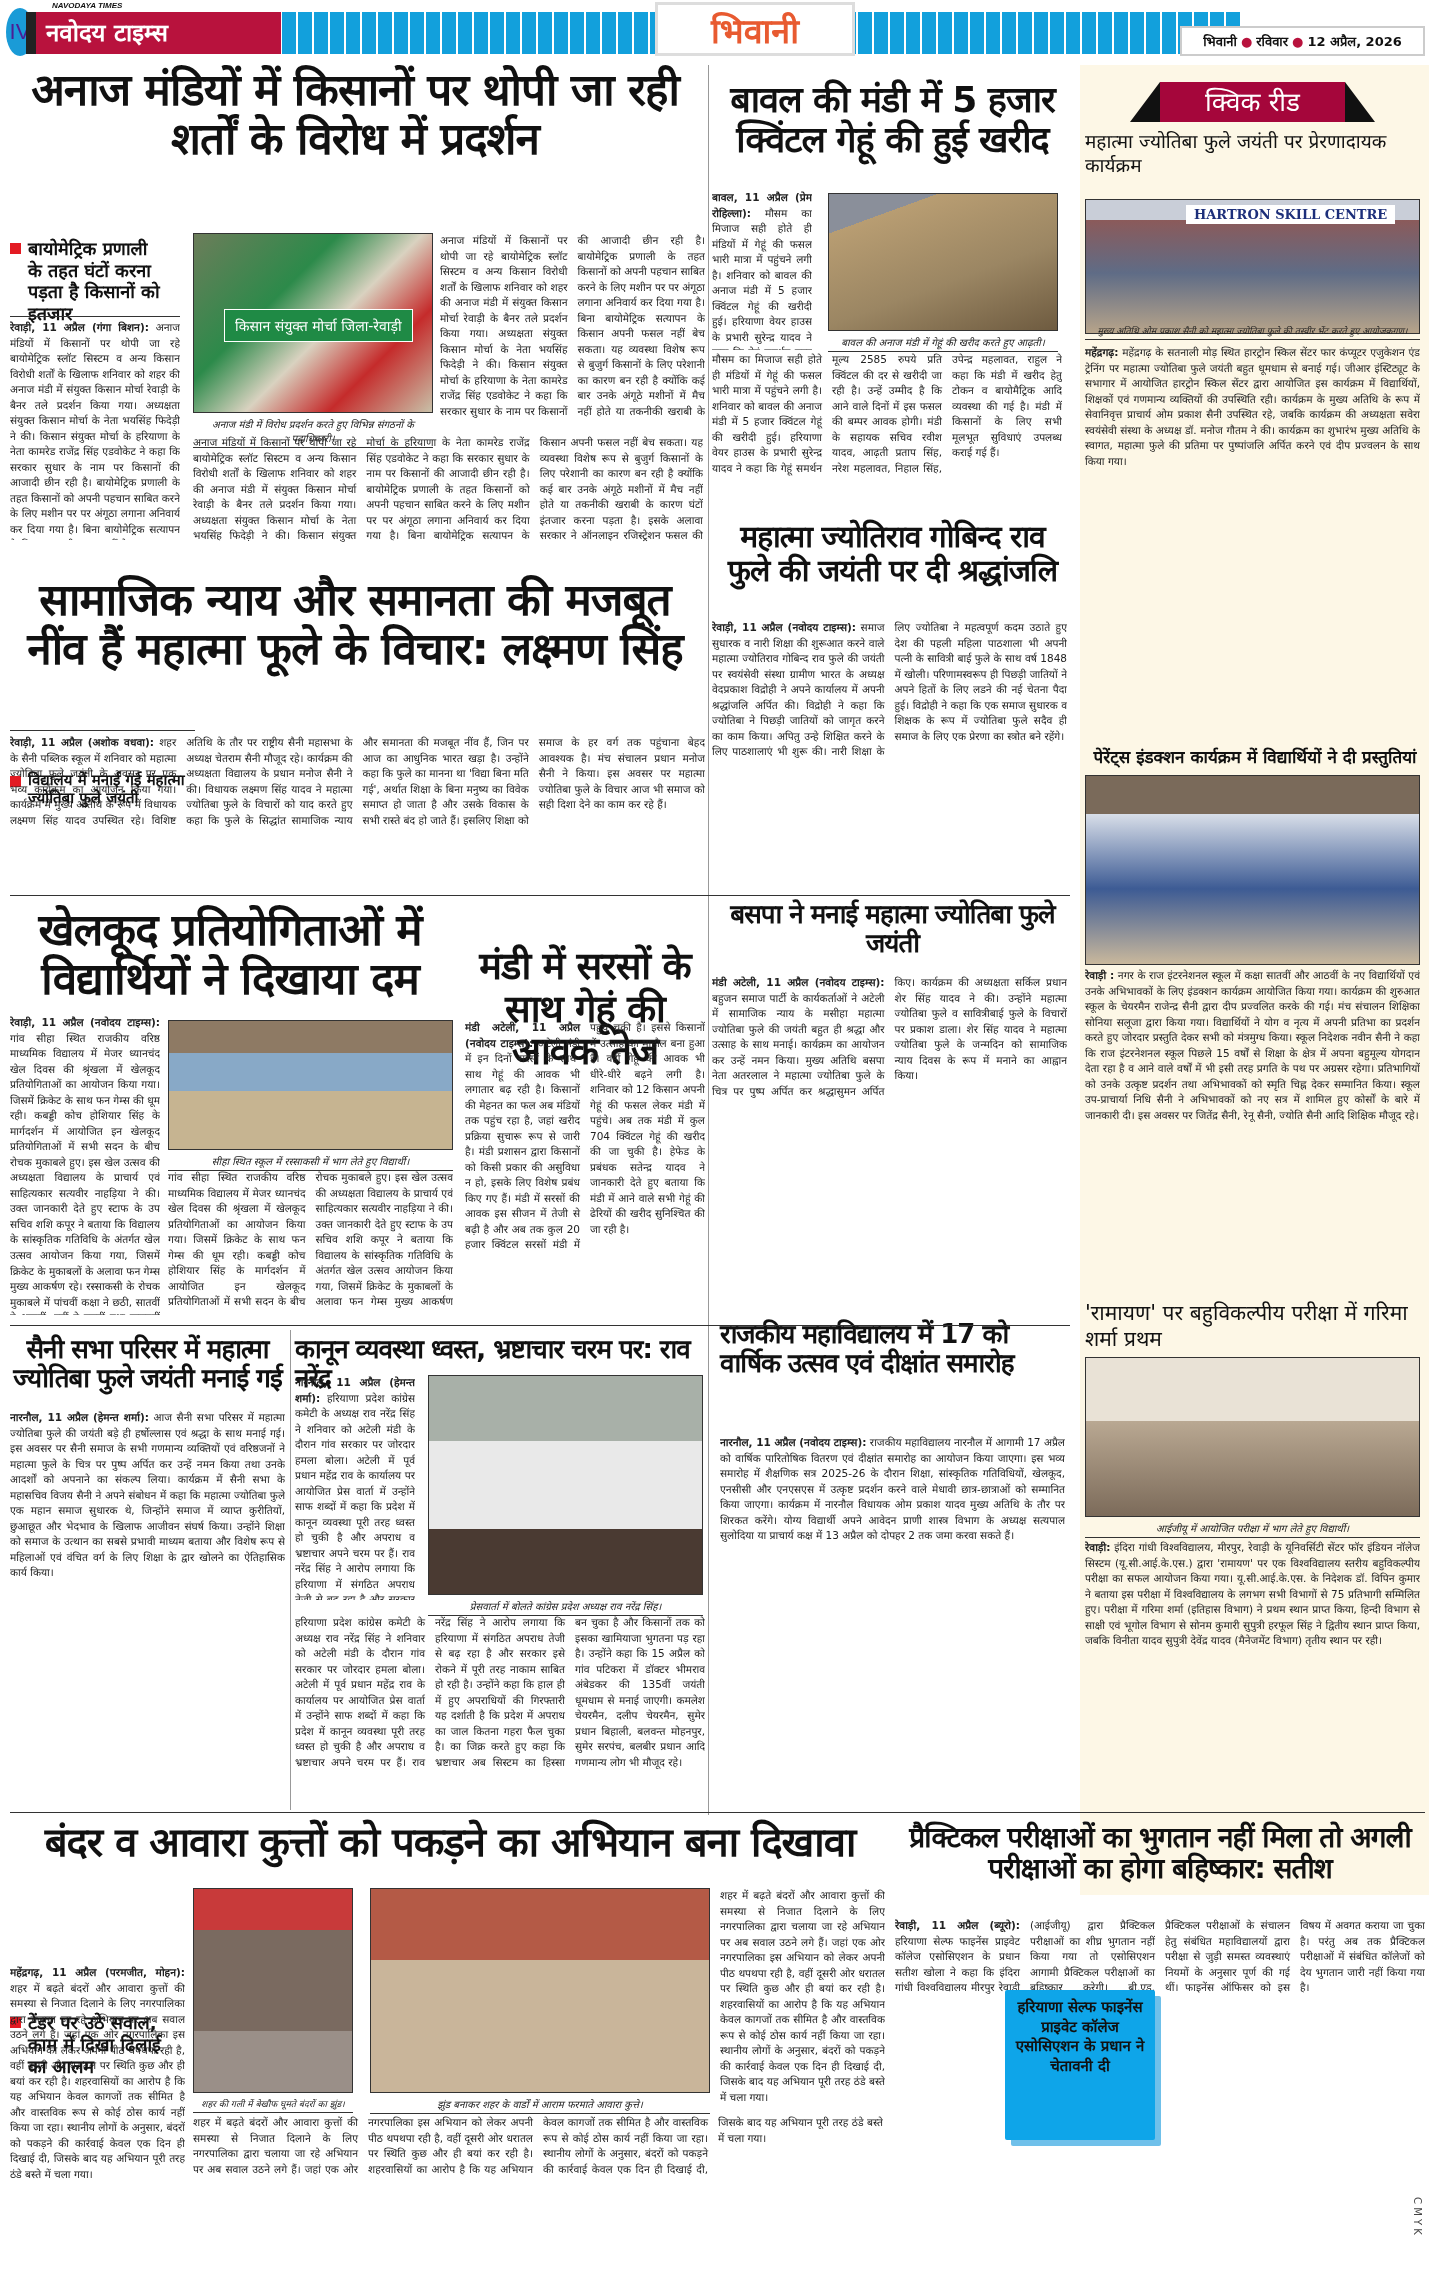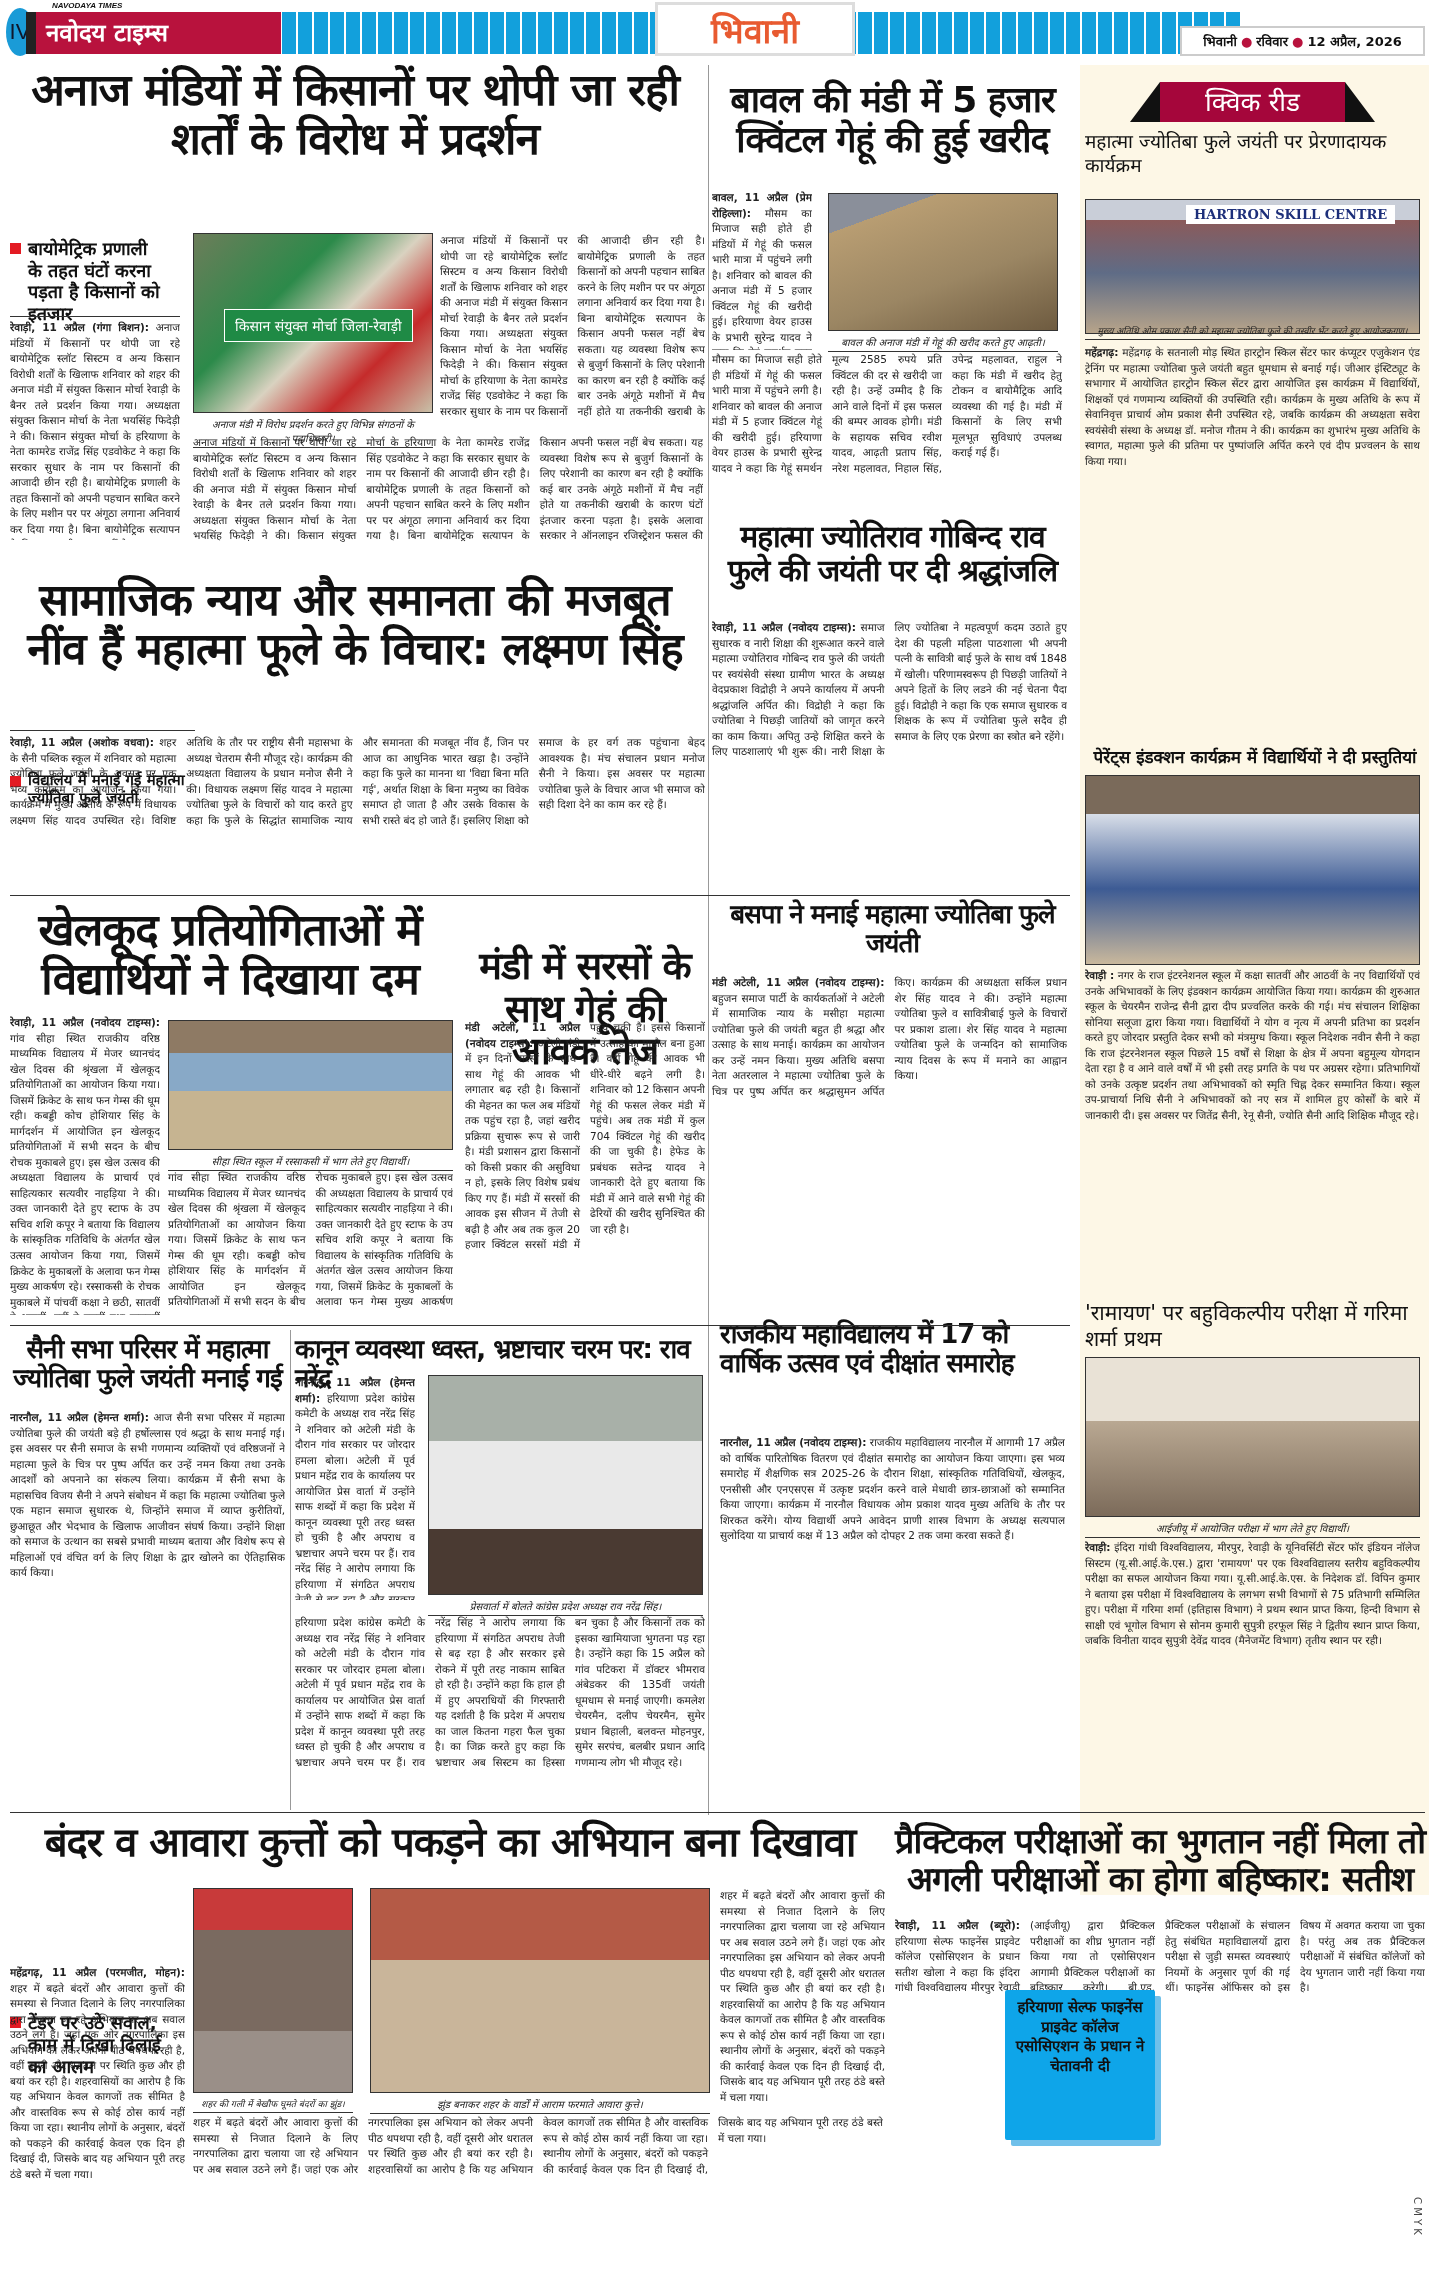--- a/index.html
+++ b/index.html
@@ -1,19 +1,19 @@
 <!DOCTYPE html>
 <html><head>
 <meta charset="utf-8">
 <style>
   * { box-sizing: border-box; margin: 0; padding: 0; }
   body { width: 1429px; height: 2295px; background: #fff; font-family: "DejaVu Sans", sans-serif; color: #111; overflow: hidden; position: relative; }
   .abs { position: absolute; }
   .masthead { left: 0; top: 0; width: 1429px; height: 60px; }
-  .page-num { left: 6px; top: 8px; width: 28px; height: 48px; border-radius: 50%; background: #1a9bd7; color: #0f172a; font-size: 22px; display: flex; align-items: center; justify-content: center; font-family: "Liberation Sans", sans-serif; }
+  .page-num { left: 6px; top: 8px; width: 28px; height: 48px; border-radius: 50%; background: #1a9bd7; color: #4c1d95; font-size: 22px; display: flex; align-items: center; justify-content: center; font-family: "Liberation Sans", sans-serif; }
   .brand-small { left: 52px; top: 1px; font-size: 8px; font-style: italic; font-weight: bold; font-family: "Liberation Sans", sans-serif; }
   .brand { left: 26px; top: 12px; width: 255px; height: 42px; background: #b8123d; color: #fff; font-size: 24px; font-weight: bold; padding-left: 10px; line-height: 42px; border-left: 10px solid #222; }
   .stripes { left: 282px; top: 12px; width: 960px; height: 42px; background: repeating-linear-gradient(90deg, #12a0dc 0 14px, #fff 14px 16px); }
   .city-box { left: 655px; top: 2px; width: 200px; height: 54px; background: #fff; border: 3px solid #ddd; color: #e85a30; font-size: 34px; font-weight: bold; text-align: center; line-height: 52px; }
   .dateline { left: 1180px; top: 26px; width: 245px; height: 30px; background: #fff; border: 2px solid #ccc; font-size: 13px; font-weight: bold; display: flex; align-items: center; justify-content: center; gap: 4px; }
   .dot { color: #b8123d; }
   .headline { font-weight: bold; color: #111; font-family: "DejaVu Sans", sans-serif; letter-spacing: -1px; line-height: 1.12; }
   .hl-xl { font-size: 44px; }
   .hl-l { font-size: 36px; }
   .hl-m { font-size: 28px; }
@@ -188,21 +188,21 @@
 <div class="abs caption" style="left:193px;top:2095px;width:160px;font-size:9px;">शहर की गली में बेखौफ घूमते बंदरों का झुंड।</div>
 <div class="abs photo dogs" style="left:370px;top:1888px;width:340px;height:205px;"></div>
 <div class="abs caption" style="left:370px;top:2095px;width:340px;">झुंड बनाकर शहर के वार्डों में आराम फरमाते आवारा कुत्ते।</div>
 <div class="abs body" style="left:193px;top:2115px;width:690px;height:160px;column-count:4;overflow:hidden;">
   <span>शहर में बढ़ते बंदरों और आवारा कुत्तों की समस्या से निजात दिलाने के लिए नगरपालिका द्वारा चलाया जा रहे अभियान पर अब सवाल उठने लगे हैं। जहां एक ओर नगरपालिका इस अभियान को लेकर अपनी पीठ थपथपा रही है, वहीं दूसरी ओर धरातल पर स्थिति कुछ और ही बयां कर रही है। शहरवासियों का आरोप है कि यह अभियान केवल कागजों तक सीमित है और वास्तविक रूप से कोई ठोस कार्य नहीं किया जा रहा। स्थानीय लोगों के अनुसार, बंदरों को पकड़ने की कार्रवाई केवल एक दिन ही दिखाई दी, जिसके बाद यह अभियान पूरी तरह ठंडे बस्ते में चला गया।</span>
 </div>
 <div class="abs body" style="left:720px;top:1888px;width:165px;height:225px;overflow:hidden;">
   <span>शहर में बढ़ते बंदरों और आवारा कुत्तों की समस्या से निजात दिलाने के लिए नगरपालिका द्वारा चलाया जा रहे अभियान पर अब सवाल उठने लगे हैं। जहां एक ओर नगरपालिका इस अभियान को लेकर अपनी पीठ थपथपा रही है, वहीं दूसरी ओर धरातल पर स्थिति कुछ और ही बयां कर रही है। शहरवासियों का आरोप है कि यह अभियान केवल कागजों तक सीमित है और वास्तविक रूप से कोई ठोस कार्य नहीं किया जा रहा। स्थानीय लोगों के अनुसार, बंदरों को पकड़ने की कार्रवाई केवल एक दिन ही दिखाई दी, जिसके बाद यह अभियान पूरी तरह ठंडे बस्ते में चला गया।</span>
 </div>
 
-<div class="abs headline hl-l" style="left:895px;top:1822px;width:530px;text-align:center;font-size:34px;">प्रैक्टिकल परीक्षाओं का भुगतान नहीं मिला तो अगली परीक्षाओं का होगा बहिष्कार: सतीश</div>
+<div class="abs headline hl-l" style="left:895px;top:1822px;width:530px;text-align:center;font-size:28px;">प्रैक्टिकल परीक्षाओं का भुगतान नहीं मिला तो अगली परीक्षाओं का होगा बहिष्कार: सतीश</div>
 <div class="abs body" style="left:895px;top:1918px;width:530px;height:355px;column-count:4;overflow:hidden;">
   <b>रेवाड़ी, 11 अप्रैल (ब्यूरो):</b>
   <span>हरियाणा सेल्फ फाइनेंस प्राइवेट कॉलेज एसोसिएशन के प्रधान सतीश खोला ने कहा कि इंदिरा गांधी विश्वविद्यालय मीरपुर रेवाड़ी (आईजीयू) द्वारा प्रैक्टिकल परीक्षाओं का शीघ्र भुगतान नहीं किया गया तो एसोसिएशन आगामी प्रैक्टिकल परीक्षाओं का बहिष्कार करेगी। बी.एड. प्रैक्टिकल परीक्षाओं के संचालन हेतु संबंधित महाविद्यालयों द्वारा परीक्षा से जुड़ी समस्त व्यवस्थाएं नियमों के अनुसार पूर्ण की गई थीं। फाइनेंस ऑफिसर को इस विषय में अवगत कराया जा चुका है। परंतु अब तक प्रैक्टिकल परीक्षाओं में संबंधित कॉलेजों को देय भुगतान जारी नहीं किया गया है।</span>
 </div>
 <div class="abs callout">हरियाणा सेल्फ फाइनेंस प्राइवेट कॉलेज एसोसिएशन के प्रधान ने चेतावनी दी</div>
 
 <div class="abs vrule" style="left:708px;top:65px;height:1750px;"></div>
 <div class="abs vrule" style="left:290px;top:1330px;height:480px;"></div>
 <div class="abs rule" style="left:10px;top:895px;width:1060px;"></div>
 <div class="abs rule" style="left:10px;top:1325px;width:1060px;"></div>

